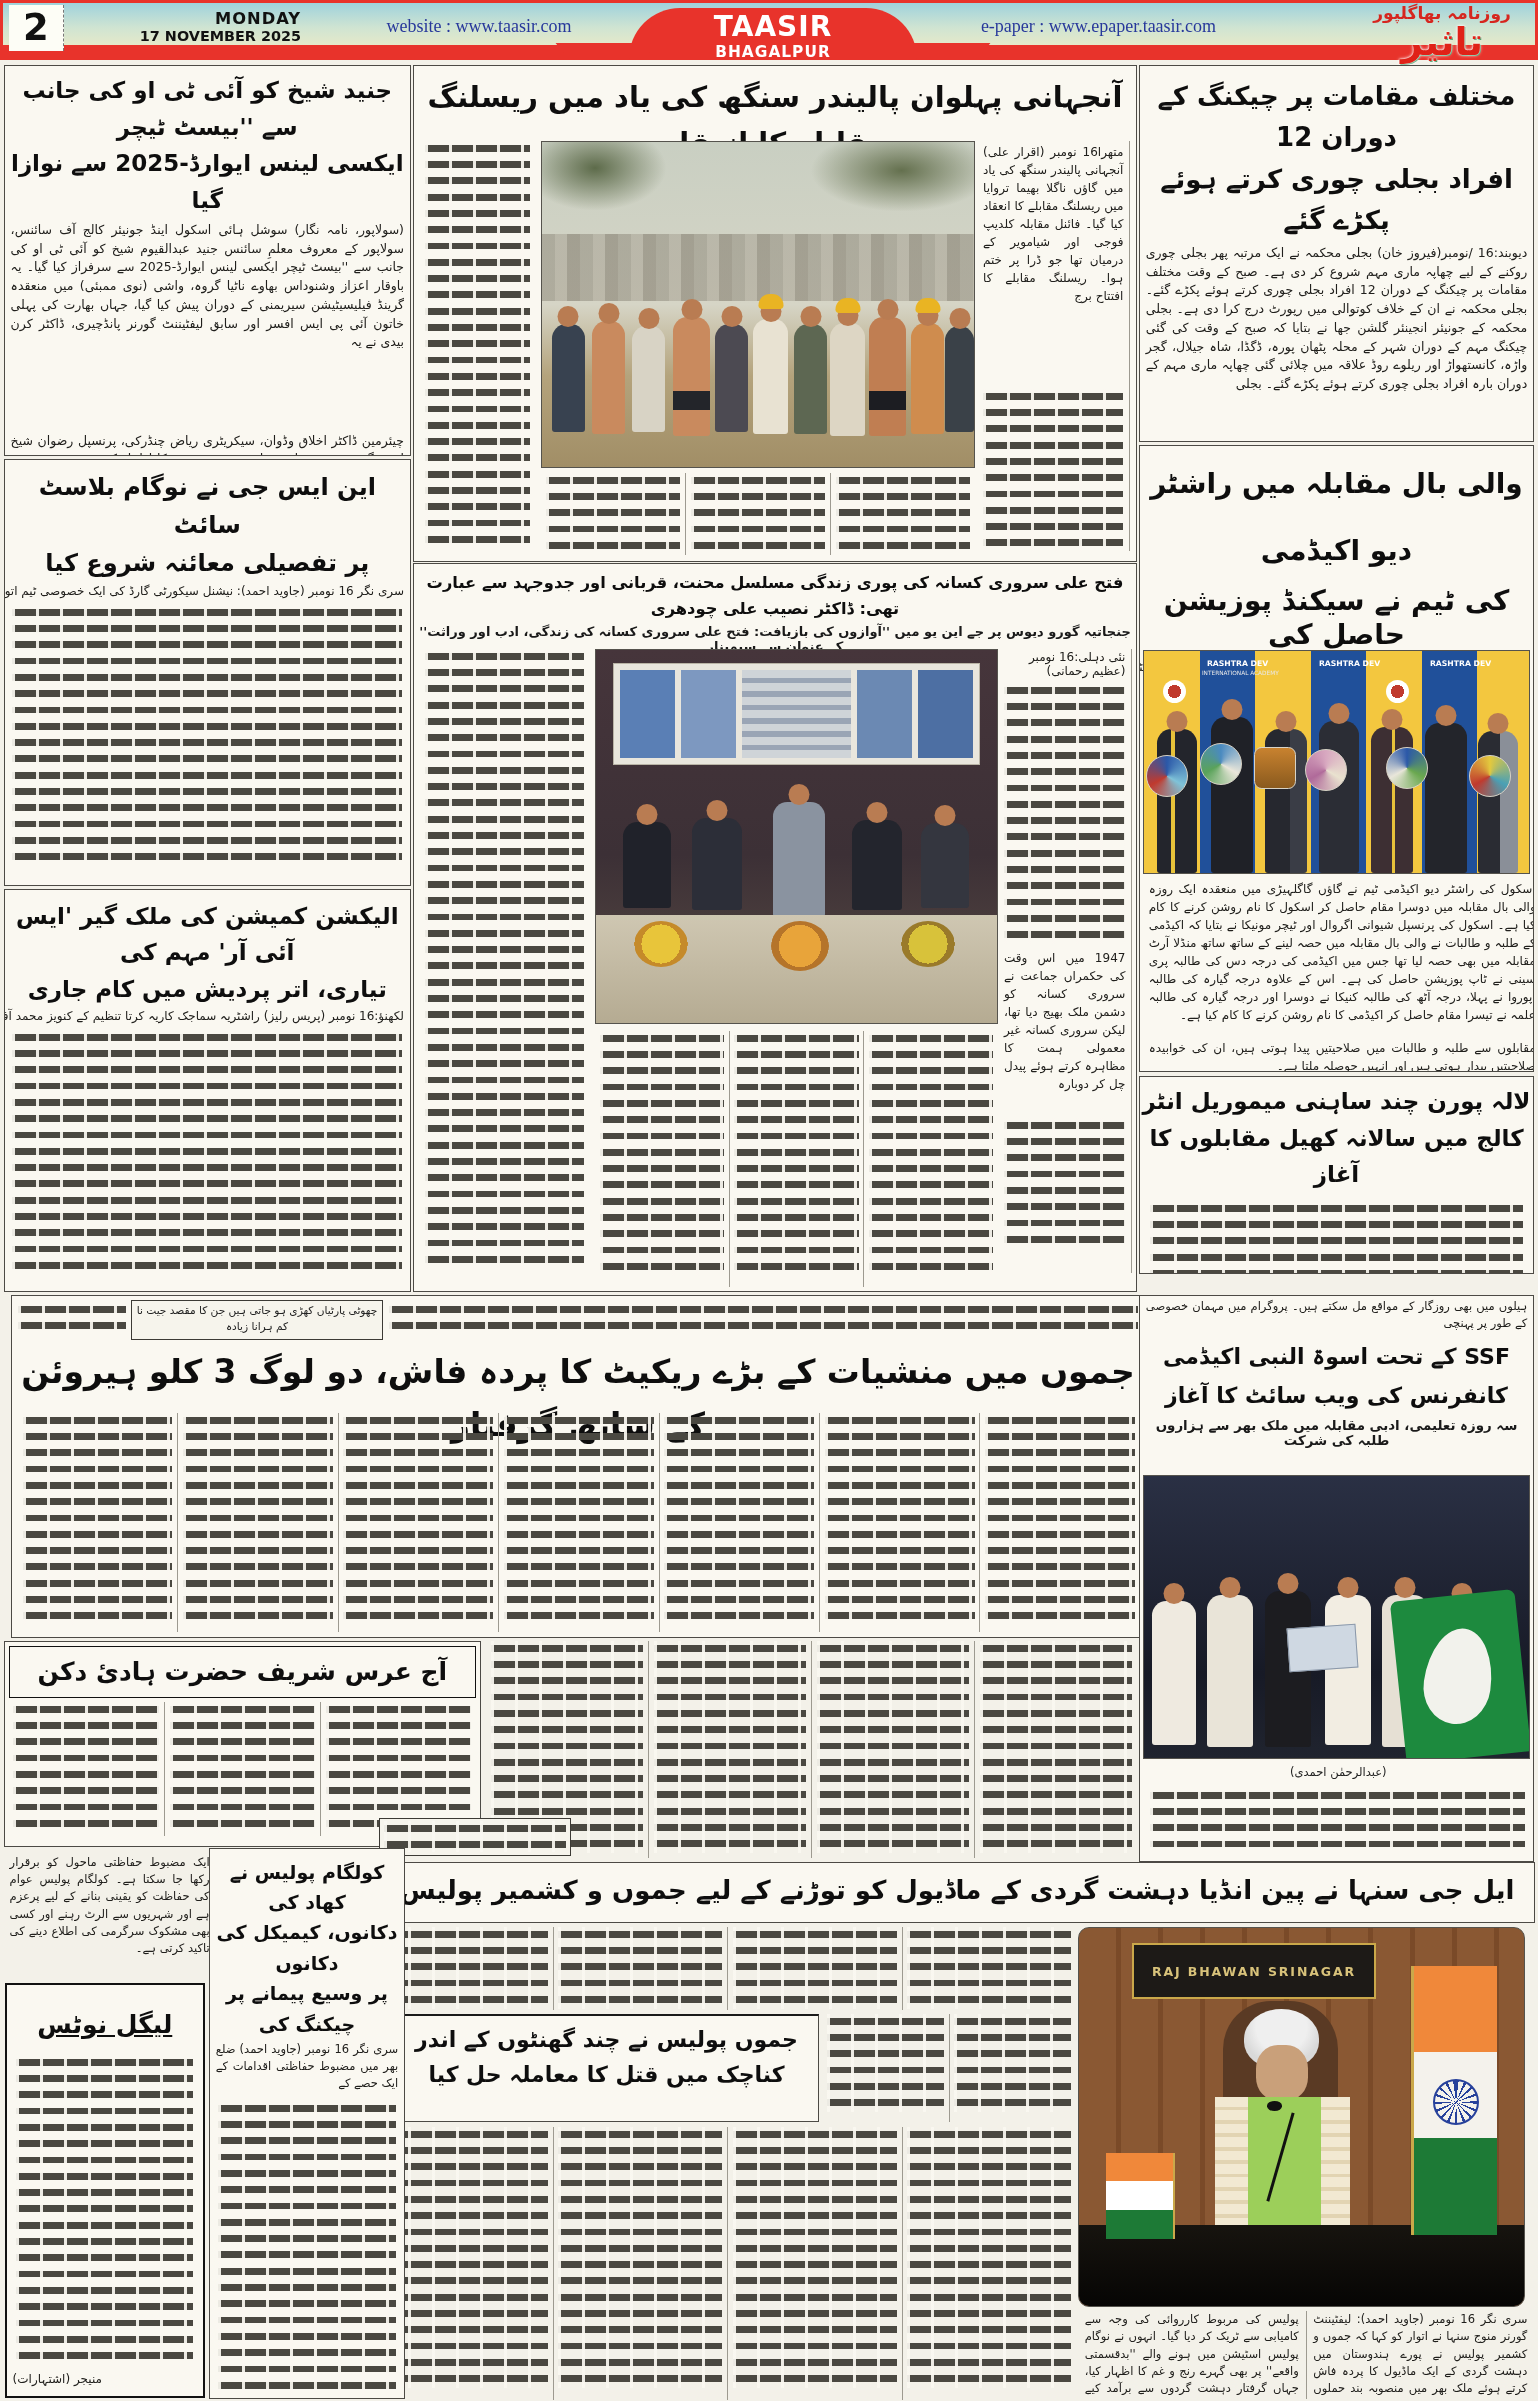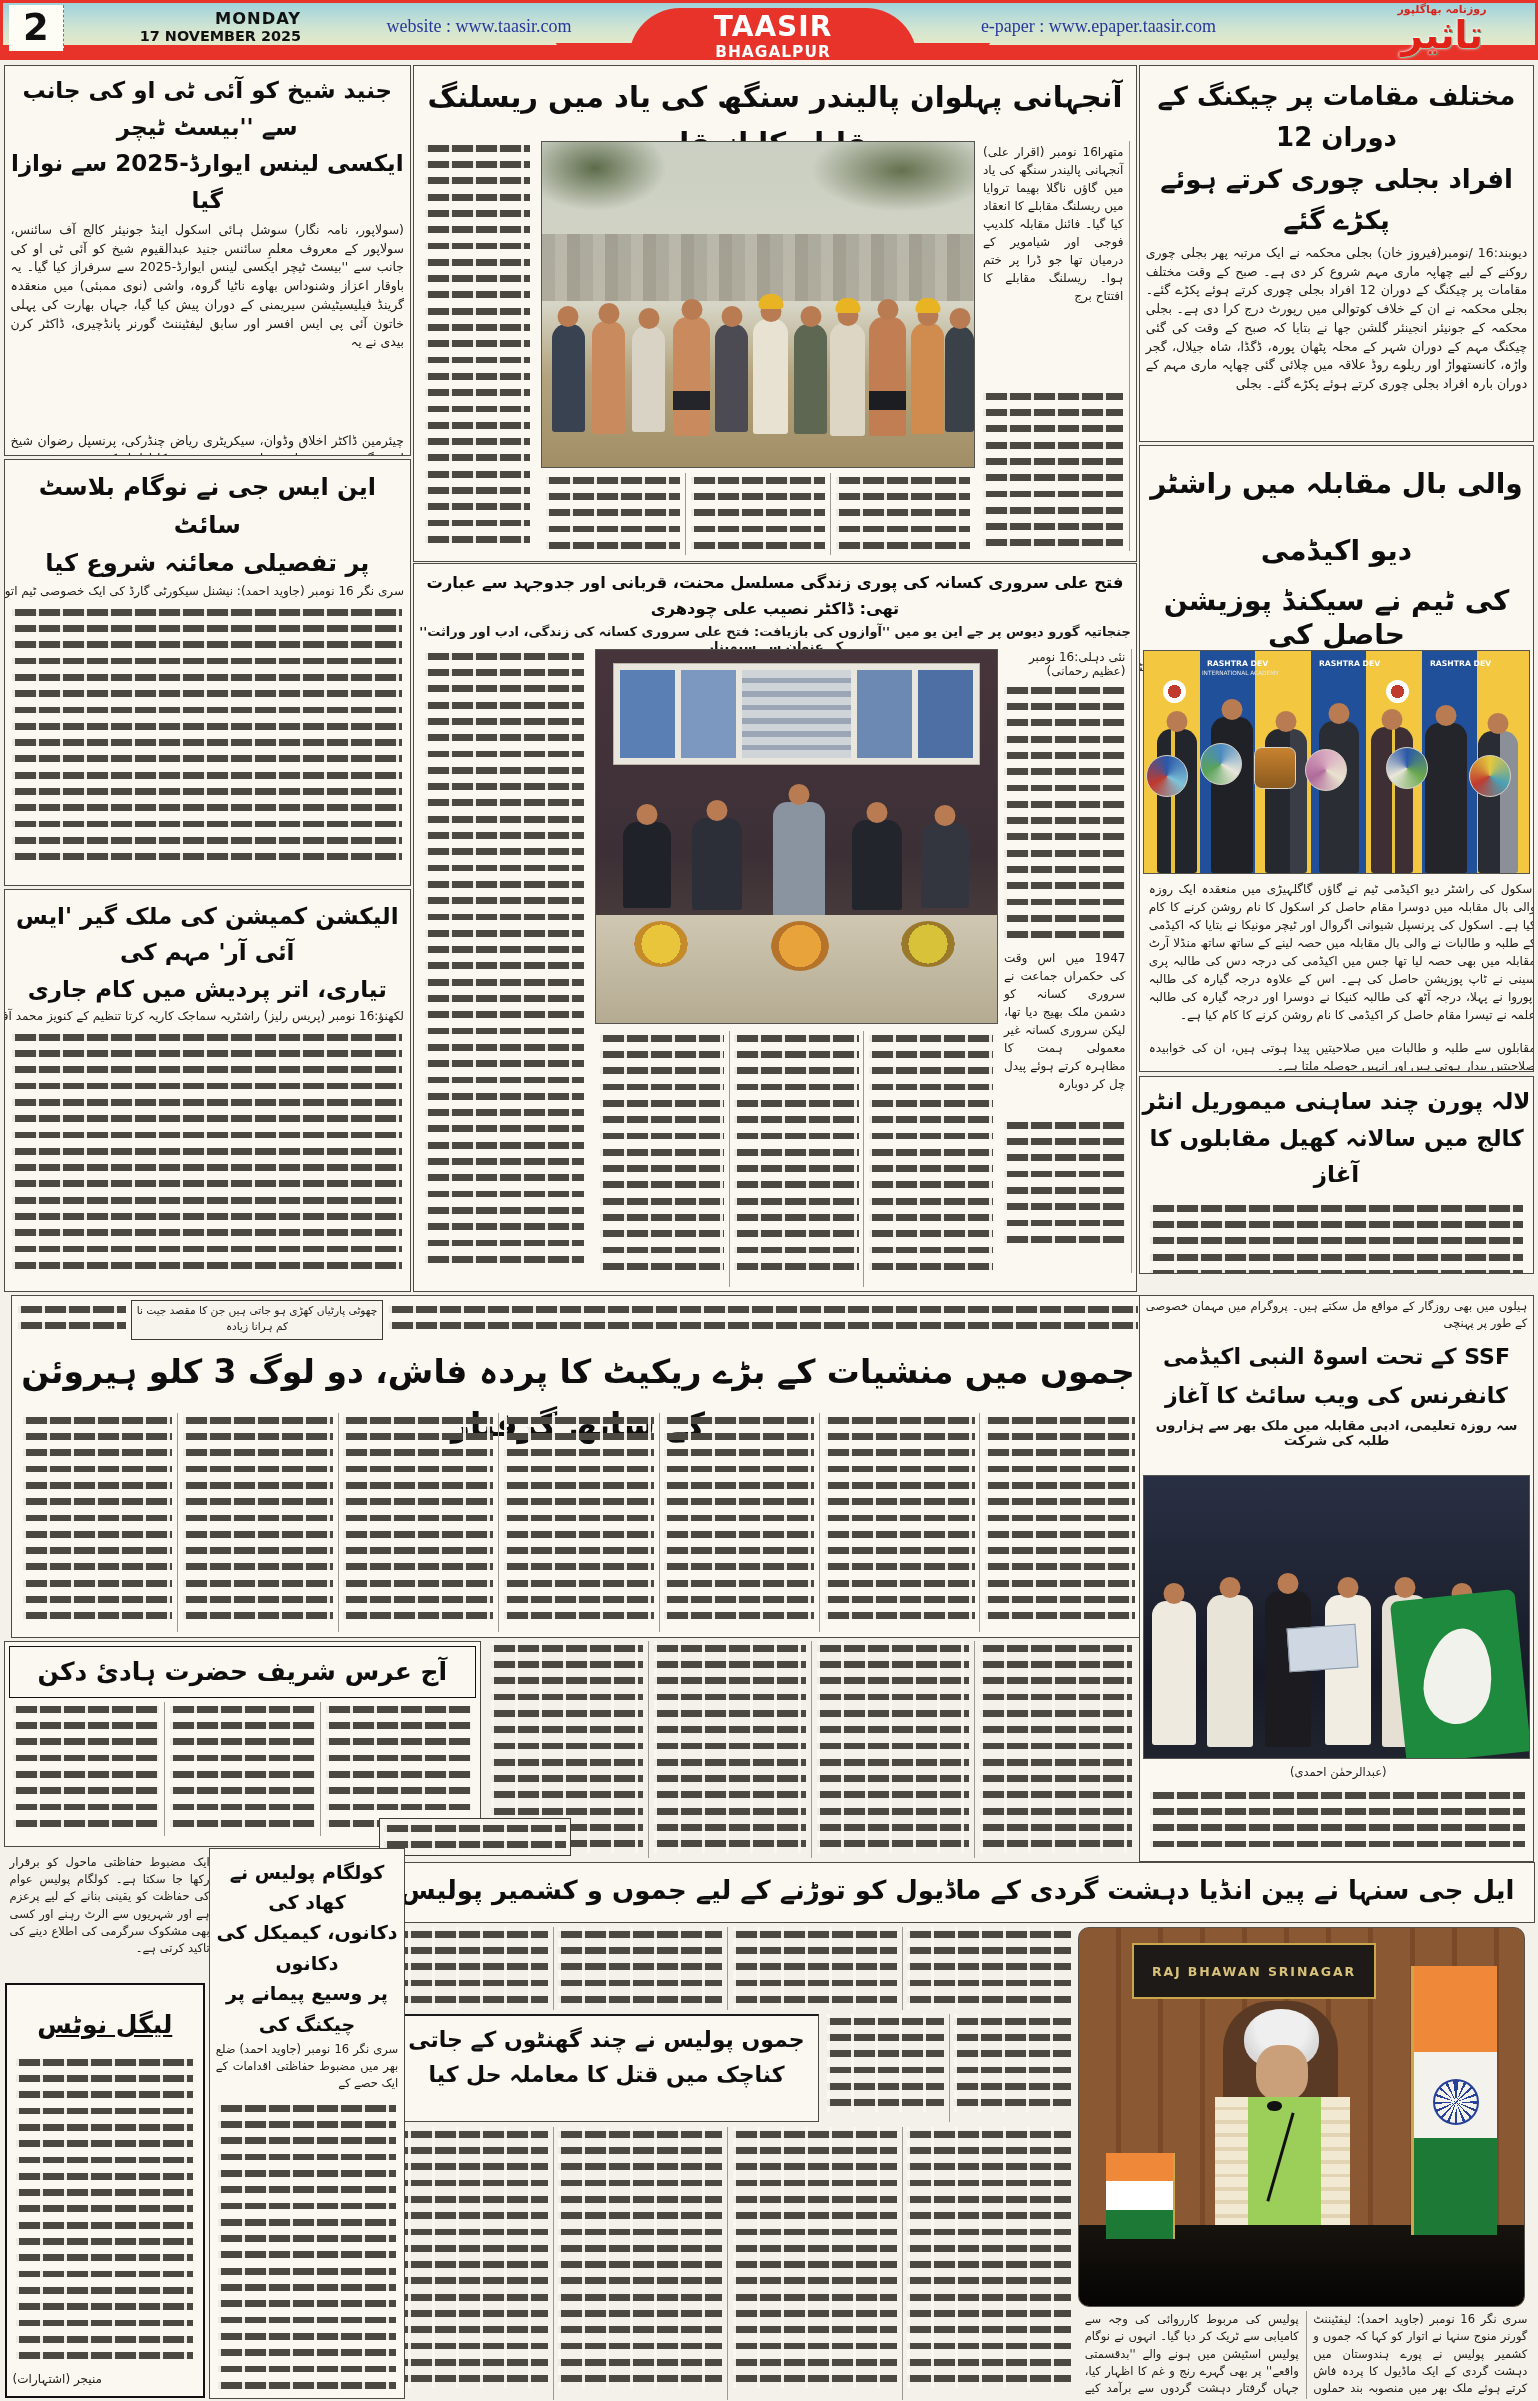--- a/index.html
+++ b/index.html
@@ -20,21 +20,21 @@
   .mh-center{position:absolute;left:626px;top:4.8px;width:288px;height:51px;background:#e8332b;
              border-radius:58px 58px 0 0;text-align:center;color:#fff;}
   .mh-center::before,.mh-center::after{content:"";position:absolute;bottom:0;width:86px;height:15.4px;background:#e8332b;}
   .mh-center::before{left:-67px;transform:skewX(40deg);}
   .mh-center::after{right:-67px;transform:skewX(-40deg);}
   .mh-title{font-size:28px;font-weight:bold;letter-spacing:1px;margin-top:1.9px;}
   .mh-ed{font-size:15.4px;font-weight:bold;letter-spacing:1px;}
   .mh-epaper{position:absolute;left:937px;top:13.4px;width:317px;text-align:center;color:#27389b;
              font-family:"Liberation Serif",serif;font-size:18px;}
   .mh-logo{position:absolute;right:11.5px;top:0;width:163px;text-align:center;direction:rtl;}
-  .mh-logo-top{font-size:11px;color:#d6261f;font-weight:bold;}
+  .mh-logo-top{font-size:17px;color:#d6261f;font-weight:bold;}
   .mh-logo-name{font-size:38px;font-weight:800;color:#e02218;line-height:1.05;
                 text-shadow:0 0 1.9px #fff,0 0 3.8px #ffffff,1px 1px 0 #1b8a4a;}
   
   .art{position:absolute;background:#faf8f1;border:1px solid #4c4a45;box-sizing:border-box;overflow:hidden;}
   .hl{direction:rtl;text-align:center;font-weight:bold;color:#0e0e0e;line-height:1.6;}
   .sub{direction:rtl;text-align:center;font-weight:bold;color:#1a1a1a;}
   .bt{direction:rtl;text-align:justify;color:#21201d;font-size:12.5px;line-height:1.5;padding:1.9px 5.8px;overflow:hidden;}
   .dl{direction:rtl;text-align:right;color:#21201d;font-size:12px;padding:1px 5.8px;white-space:nowrap;overflow:hidden;}
   .greek{background-image:
      repeating-linear-gradient(90deg, rgba(250,248,241,.92) 0 2.9px, rgba(250,248,241,0) 2.9px 24px),
@@ -329,21 +329,21 @@
       </div>
     <div class="col">
         <div class="greek" style="height:82px;"></div>
       </div>
     <div class="col">
         <div class="greek" style="height:82px;"></div>
       </div>
   </div>
 
   <div class="art rule-top" style="left:394px;top:2014px;width:425px;height:108px;">
-    <div class="hl" style="font-size:22px;padding-top:5.8px;">جموں پولیس نے چند گھنٹوں کے جاتی</div>
+    <div class="hl" style="font-size:22px;padding-top:5.8px;">جموں پولیس نے چند گھنٹوں کے اندر</div>
     <div class="hl" style="font-size:22px;">کناچک میں قتل کا معاملہ حل کیا</div>
   </div>
   <div class="cols" style="position:absolute;left:822px;top:2014px;width:254px;height:108px;">
     <div class="col">
         <div class="greek" style="height:98px;"></div>
       </div>
     <div class="col">
         <div class="greek" style="height:98px;"></div>
       </div>
   </div>

